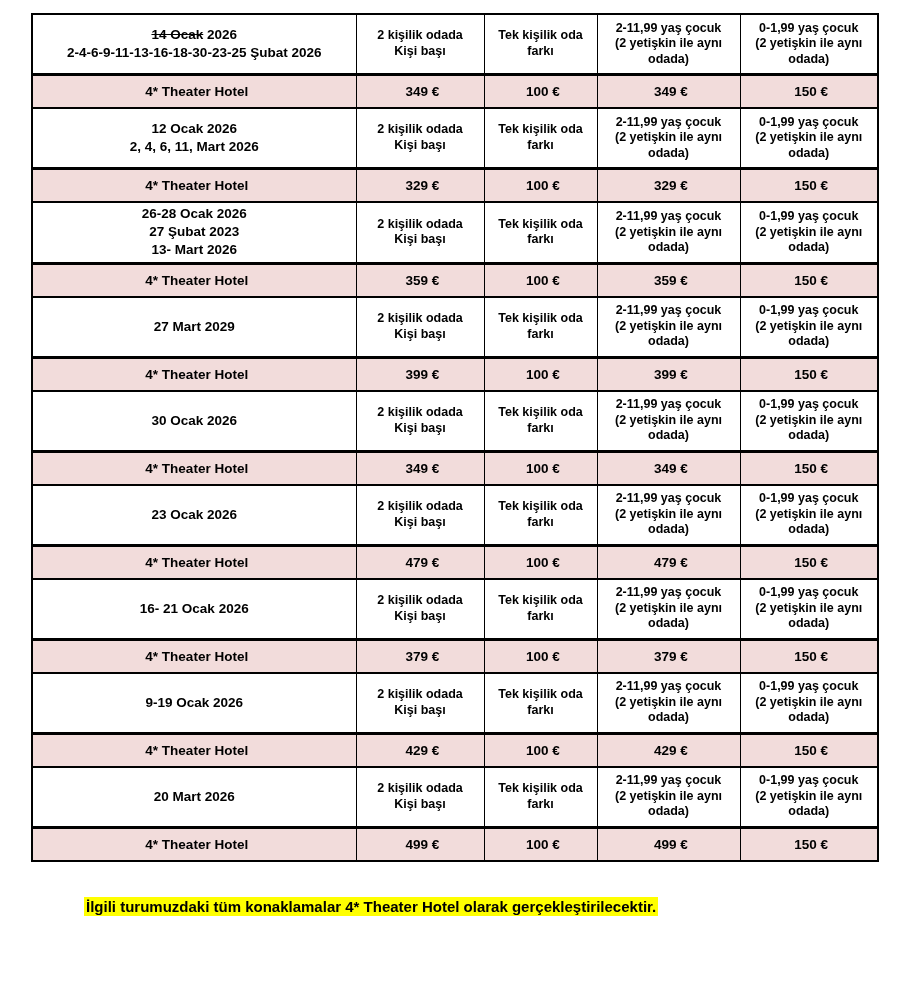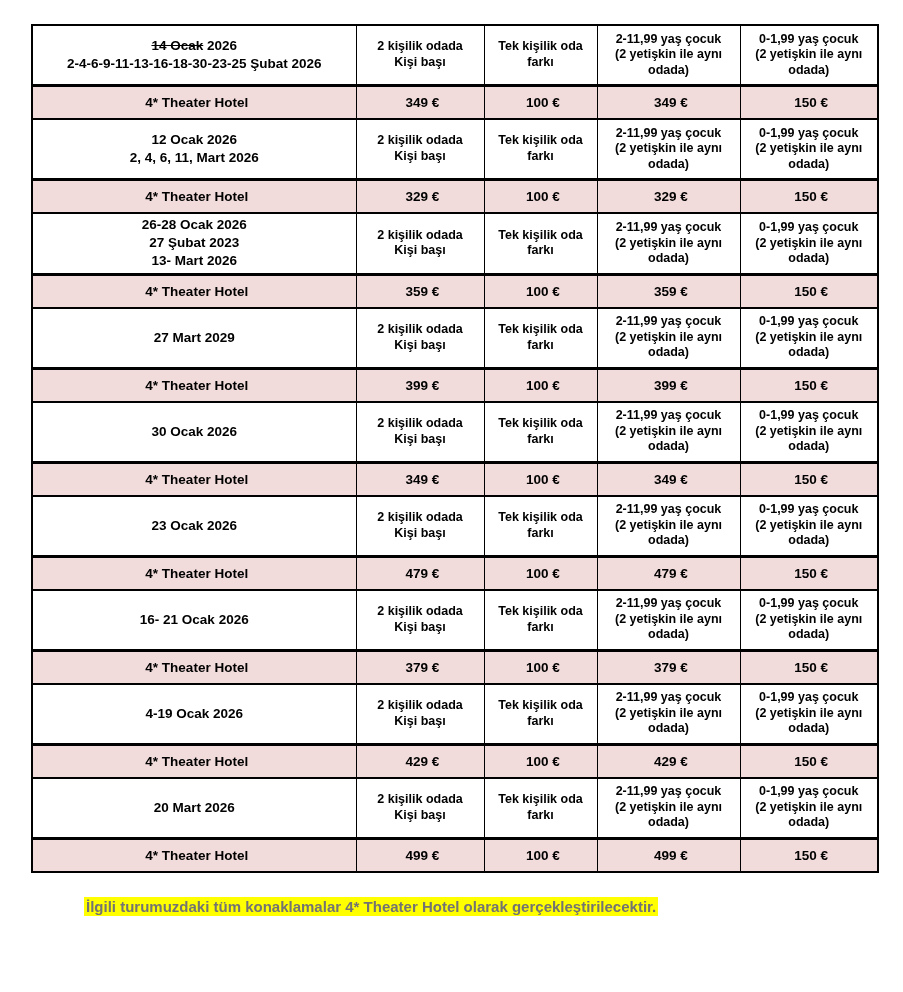--- a/index.html
+++ b/index.html
@@ -11,21 +11,21 @@
   .page {
     position: relative;
     width: 903px;
     height: 992px;
     background: #ffffff;
     overflow: hidden;
   }
   table.price-table {
     position: absolute;
     left: 31px;
-    top: 24px;
+    top: 13px;
     width: 846px;
     border-collapse: collapse;
     table-layout: fixed;
     border: 2px solid #000000;
   }
   table.price-table td {
     border: 1px solid #000000;
     text-align: center;
     vertical-align: middle;
     font-weight: bold;
@@ -57,21 +57,21 @@
   tr.hotel-row td.hotel-cell { font-size: 13.5px; }
   span.strike { text-decoration: line-through; }
   .notes-block {
     position: absolute;
     left: 28px;
     top: 895px;
     width: 860px;
     font-weight: bold;
     font-size: 15px;
     line-height: 23px;
-    color: #737373;
+    color: #000000;
   }
   .note-line { white-space: nowrap; }
   .note-line .hl {
     background: #ffff00;
     padding: 1px 2px;
   }
   .note-line.indent { padding-left: 56px; }
 </style>
 </head>
 <body>
@@ -239,21 +239,21 @@
         </tr>
         <tr class="hotel-row">
           <td class="hotel-cell">4* Theater Hotel</td>
           <td class="price-cell">379 €</td>
           <td class="price-cell">100 €</td>
           <td class="price-cell">379 €</td>
           <td class="price-cell">150 €</td>
         </tr>
         <tr class="date-row">
           <td class="date-cell">
-            <div><span>4-19 Ocak 2026</span></div>
+            <div><span>9-19 Ocak 2026</span></div>
           </td>
           <td class="head-cell">2 kişilik odada
 Kişi başı</td>
           <td class="head-cell">Tek kişilik oda
 farkı</td>
           <td class="head-cell">2-11,99 yaş çocuk
 (2 yetişkin ile aynı
 odada)</td>
           <td class="head-cell">0-1,99 yaş çocuk
 (2 yetişkin ile aynı

